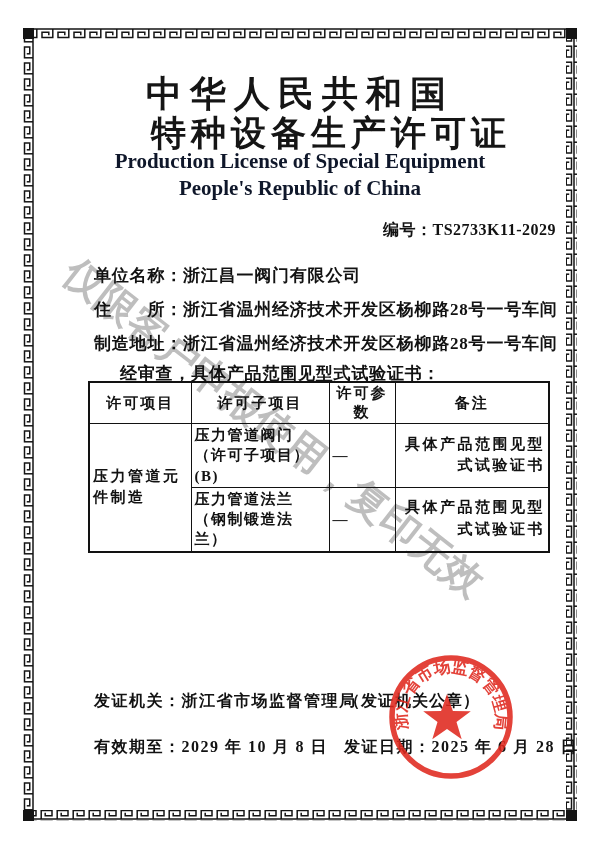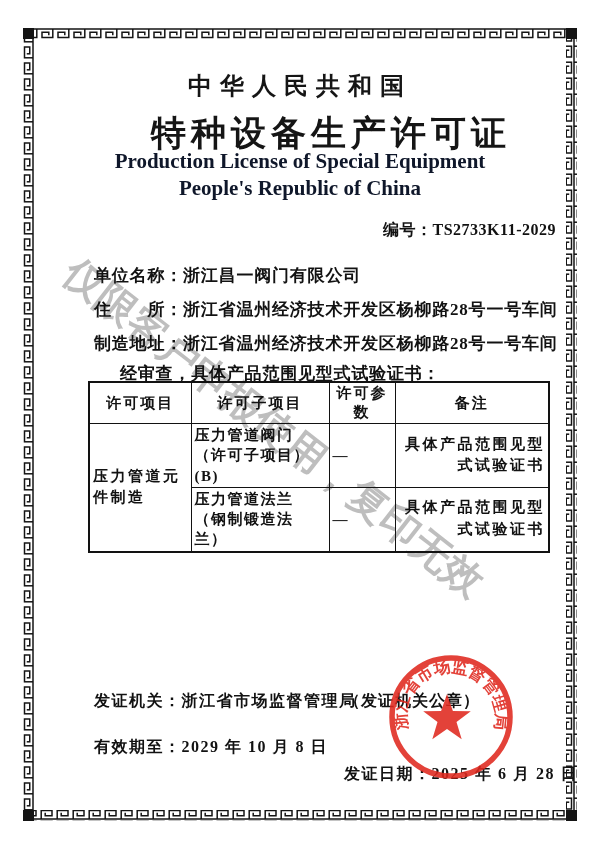--- a/index.html
+++ b/index.html
@@ -14,21 +14,21 @@
   .watermark {
     position:absolute; left:86px; top:246px; z-index:1;
     transform:rotate(38deg); transform-origin:0 0;
     font-size:40px; font-weight:bold; white-space:nowrap;
     color:rgba(125,125,125,0.50); letter-spacing:0px;
     pointer-events:none;
   }
   .content { position:absolute; inset:0; z-index:2; }
   .title-cn { position:absolute; left:0; width:600px; text-align:center;
     font-weight:bold; color:#151515; }
-  .title-cn.l1 { top:70px;  font-size:24px; letter-spacing:8px; }
+  .title-cn.l1 { top:70px;  font-size:36px; letter-spacing:8px; }
   .title-cn.l2 { top:110px; font-size:35px; letter-spacing:5px;margin-left:31px; }
   .title-en { position:absolute; left:0; width:600px; text-align:center;
     font-weight:bold; font-size:21px; color:#0f172a; }
   .title-en.l1 { top:149px; }
   .title-en.l2 { top:176px; }
   .serial { position:absolute; top:220px; right:44px; font-size:16px;
     font-weight:bold; letter-spacing:0.5px; }
   .info-row { position:absolute; left:94px; font-size:17px; font-weight:bold;
     letter-spacing:0.8px; white-space:nowrap; }
   .info-row .val { letter-spacing:0.8px; }
@@ -50,21 +50,21 @@
   td.param { vertical-align:middle; padding-left:4px; letter-spacing:0; }
   td.remark { letter-spacing:2.5px; line-height:1.45; vertical-align:middle;
     padding-left:5px;text-align:right; }
   tr.r1 td { height:40px; } tr.r2 td { height:46px; }
   
   .foot { position:absolute; font-size:16px; font-weight:bold;
     letter-spacing:1.5px; white-space:nowrap; }
   .f-issuer { left:94px; top:691px; }
   .f-sealnote { left:344px; top:691px; letter-spacing:1px; }
   .f-valid { left:94px; top:737px; }
-  .f-issue { left:344px; top:764px;text-align:center; }
+  .f-issue { left:344px; top:737px;text-align:center; }
   
   .seal { position:absolute; left:384px; top:650px; z-index:5;
     opacity:0.88; pointer-events:none; }
 </style>
 </head>
 <body>
 
 <div class="page">
 
   <svg class="frame" width="554" height="793" aria-hidden="true">

